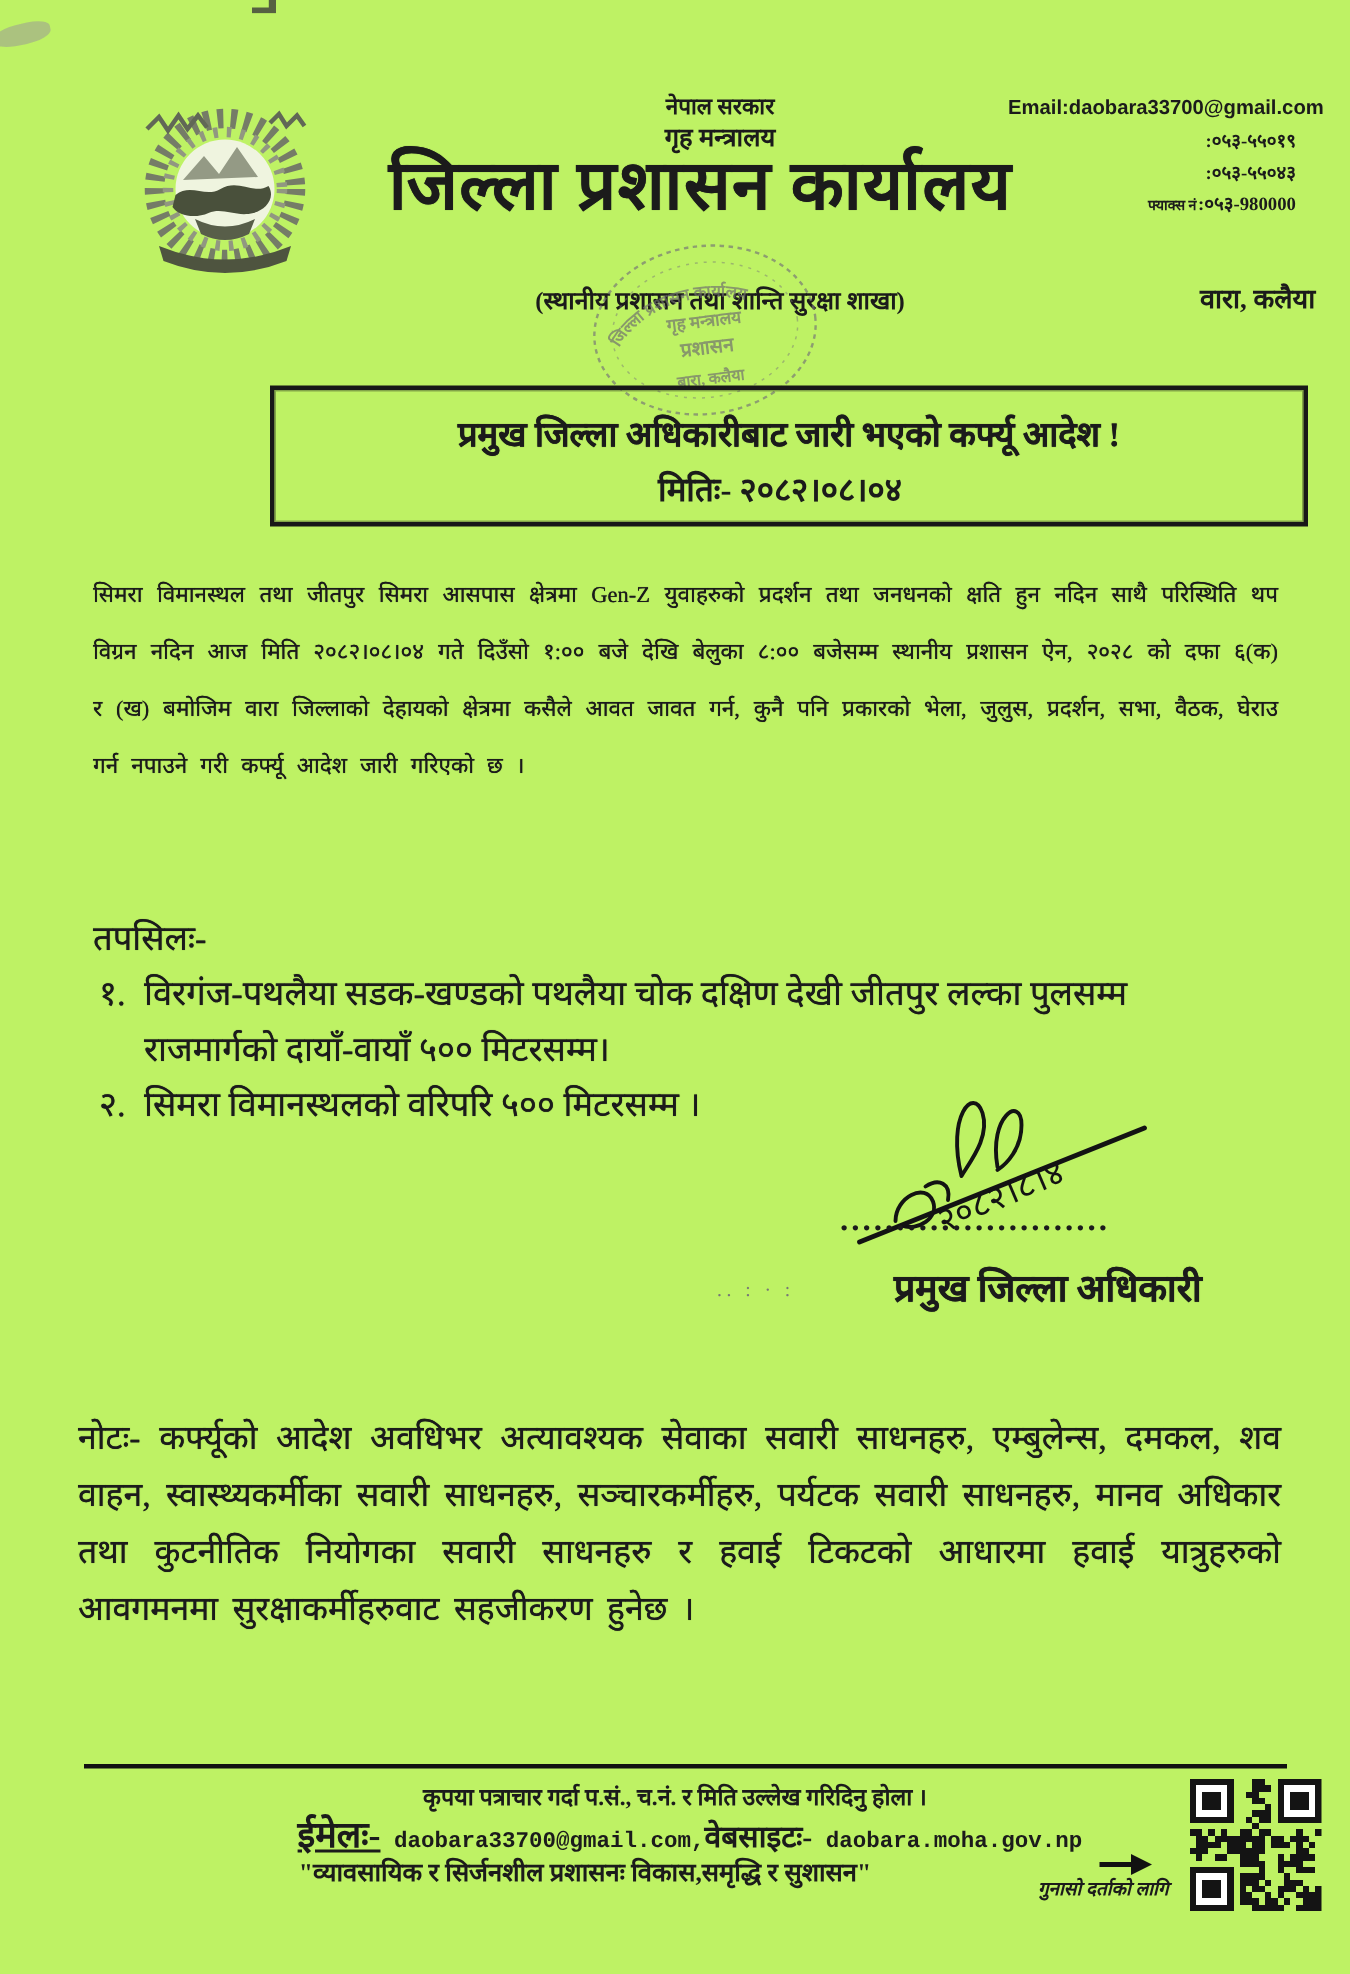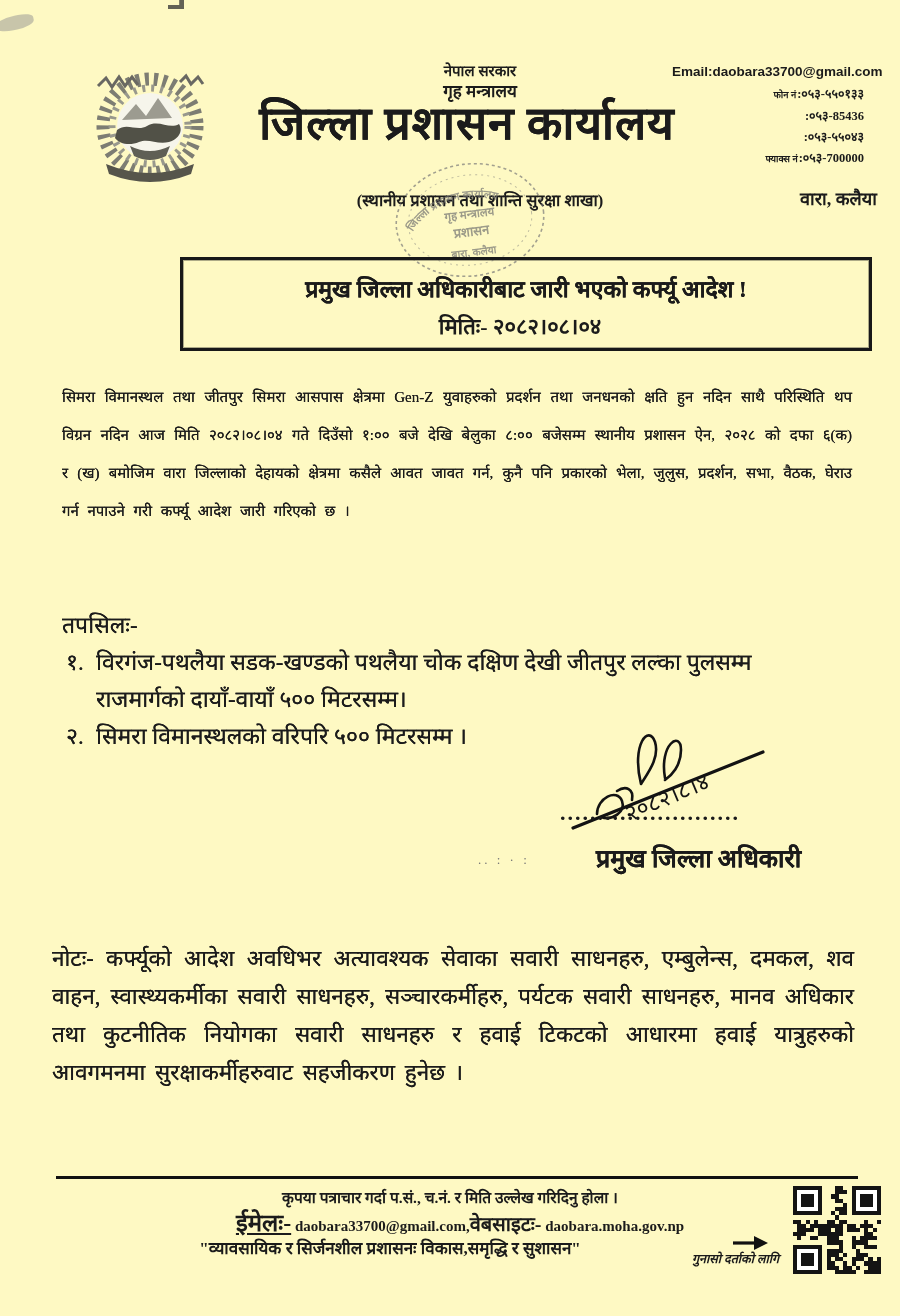--- a/index.html
+++ b/index.html
@@ -1,18 +1,18 @@
 <!DOCTYPE html>
 <html><head>
 <meta charset="utf-8">
 <style>
   html,body{margin:0;padding:0;background:#e8e8e6;}
   .page{
     position:relative;width:900px;height:1316px;margin:0 auto;
-    background:#fef9c3;overflow:hidden;
+    background:#bef264;overflow:hidden;
     font-family:"Liberation Serif","DejaVu Serif",serif;
     color:#1b1b1b;
   }
   .abs{position:absolute;}
   .nowrap{white-space:nowrap;}
   .ctr{text-align:center;}
   .bold{font-weight:bold;}
   .thicken{text-shadow:0 0 .45px currentColor;}
 
   
@@ -61,21 +61,21 @@
   
   .note-par{left:52px;top:940px;width:802px;font-size:22.5px;line-height:38px;
     text-align:justify;word-spacing:4px;}
 
   
   .foot-rule{left:56px;top:1176px;width:802px;height:3px;background:#111;}
   .foot-line1{left:120px;top:1186px;width:660px;font-size:15.5px;}
   .foot-line2{left:150px;top:1205px;width:620px;font-size:15px;}
   .foot-email-label{font-size:24px;font-weight:bold;text-decoration:underline;}
   .foot-web-label{font-size:20px;font-weight:bold;}
-  .foot-latin{font-family:Liberation Serif, serif;font-weight:bold;font-size:15px;}
+  .foot-latin{font-family:Liberation Mono, monospace;font-weight:bold;font-size:15px;}
   .foot-slogan{left:90px;top:1236px;width:600px;font-size:17px;}
   .qr-arrow{left:732px;top:1236px;}
   .qr-caption{left:692px;top:1250px;font-size:12.5px;font-style:italic;font-weight:bold;}
   .qr-box{left:793px;top:1186px;}
 </style>
 </head>
 <body>
 
 <div class="page">
 
@@ -96,32 +96,28 @@
     </g>
   </svg>
 
   <div class="abs ctr bold gov-line">नेपाल सरकार</div>
   <div class="abs ctr bold ministry-line">गृह मन्त्रालय</div>
   <div class="abs ctr bold thicken office-title">जिल्ला प्रशासन कार्यालय</div>
 
   <div class="abs bold nowrap email-line">Email:daobara33700@gmail.com</div>
   <div class="abs contact-block bold">
     <div class="contact-row">
-      <span class="contact-label">फोन नं</span>
-      <span>:०५३-५५०१३३</span>
-    </div>
-    <div class="contact-row">
-      <span>:०५३-85436</span>
+      <span>:०५३-५५०१९</span>
     </div>
     <div class="contact-row">
       <span>:०५३-५५०४३</span>
     </div>
     <div class="contact-row">
       <span class="contact-label">फ्याक्स नं</span>
-      <span>:०५३-700000</span>
+      <span>:०५३-980000</span>
     </div>
   </div>
 
   <div class="abs ctr bold branch-line">(स्थानीय प्रशासन तथा शान्ति सुरक्षा शाखा)</div>
   <div class="abs bold place-line">वारा, कलैया</div>
 
   <svg class="abs stamp" width="180" height="124" viewBox="0 0 180 124">
     <g transform="rotate(-7 90 62)" fill="none" stroke="#777" opacity="0.85">
       <ellipse cx="90" cy="62" rx="74" ry="56" stroke-width="1.6" stroke-dasharray="3 3"></ellipse>
       <ellipse cx="90" cy="62" rx="62" ry="45" stroke-width="1" stroke-dasharray="2 4" opacity="0.7"></ellipse>

